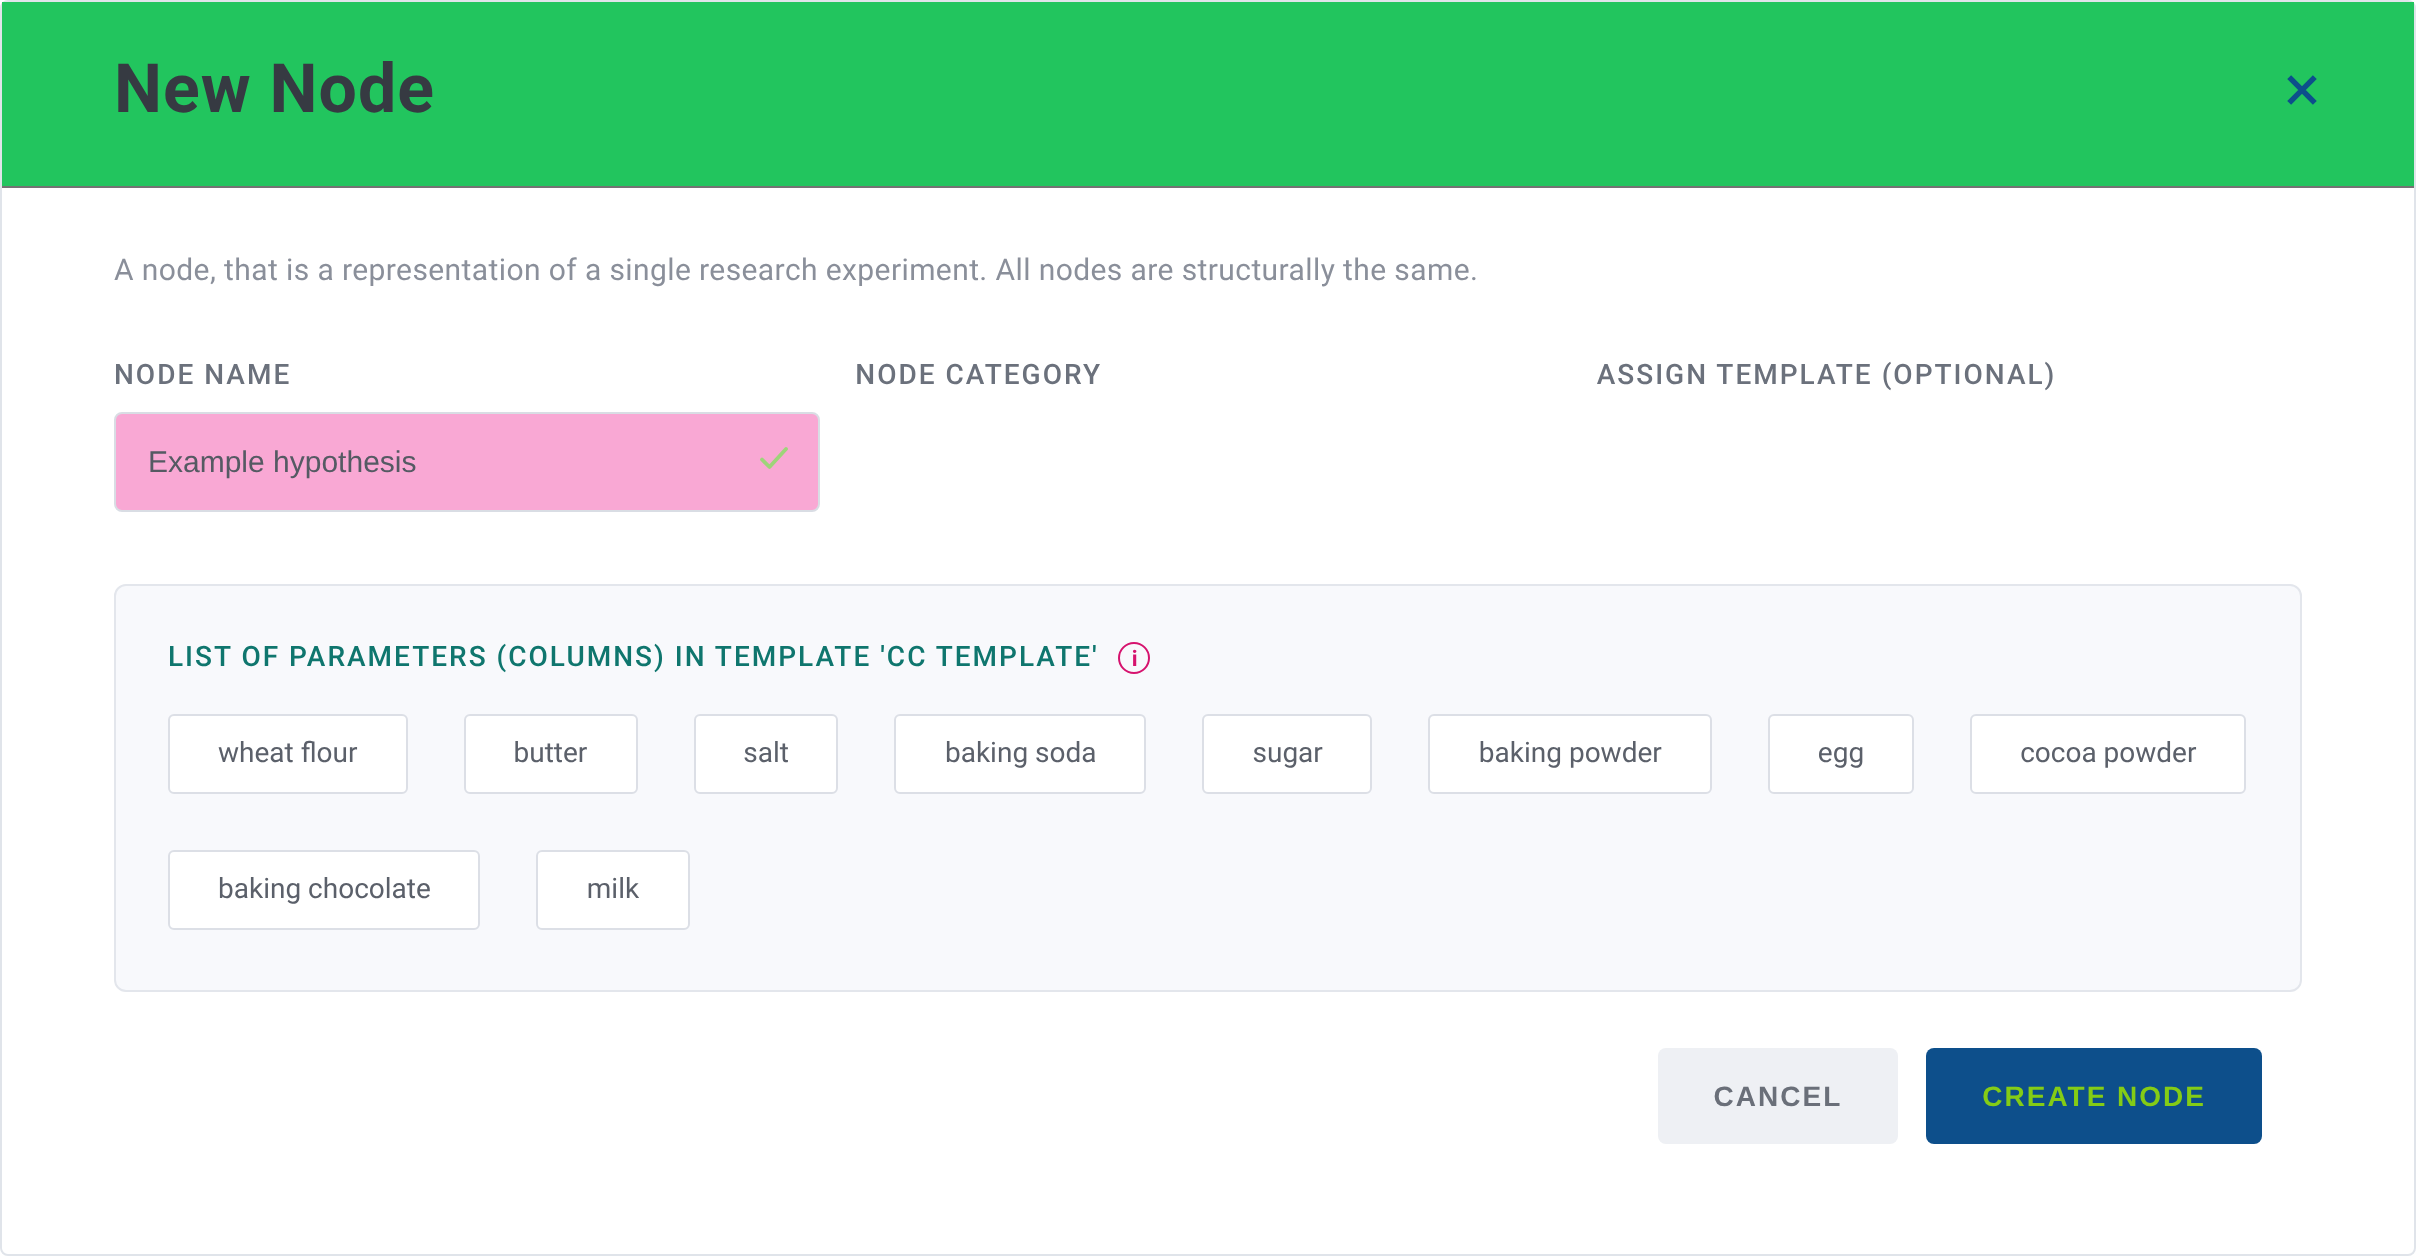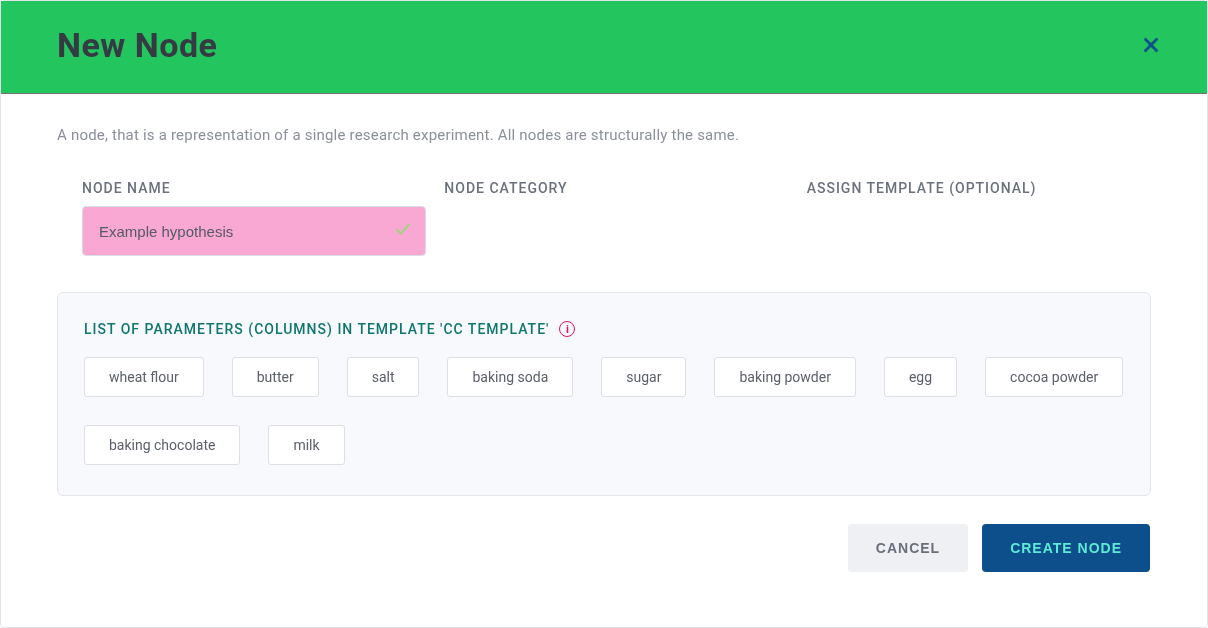--- a/index.html
+++ b/index.html
@@ -48,21 +48,20 @@
     .description {
       color: #8a8f9a;
       font-size: 15px;
       margin-bottom: 36px;
       letter-spacing: 0.2px;
     }
     .form-row {
       display: flex;
       gap: 18px;
       margin-bottom: 36px;
-      margin-left: 25px;
     }
     .form-group {
       flex: 1;
       display: flex;
       flex-direction: column;
     }
     .form-label {
       color: #6b717c;
       font-size: 14px;
       font-weight: 500;
@@ -155,40 +154,40 @@
       border: 1px solid #dcdfe6;
       border-radius: 3px;
       padding: 11px 24px;
       font-size: 14px;
       color: #5b606a;
     }
     .modal-footer {
       display: flex;
       justify-content: flex-end;
       gap: 14px;
-      padding: 0 57px 32px 56px;
+      padding: 0 76px 32px 56px;
     }
     .btn {
       height: 48px;
       padding: 0 28px;
       border-radius: 4px;
       font-size: 14px;
       font-weight: 600;
       letter-spacing: 1px;
       border: none;
       cursor: pointer;
       text-transform: uppercase;
     }
     .btn-cancel {
       background: #eef0f4;
       color: #6a6f79;
     }
     .btn-primary {
       background: #0d4f8b;
-      color: #5eead4;
+      color: #84cc16;
     }
   </style>
 </head>
 <body>
 
 <div class="modal">
   <div class="modal-header">
     <h1 class="modal-title">New Node</h1>
     <div class="close-btn">
       <svg width="22" height="22" viewBox="0 0 24 24" fill="none">

